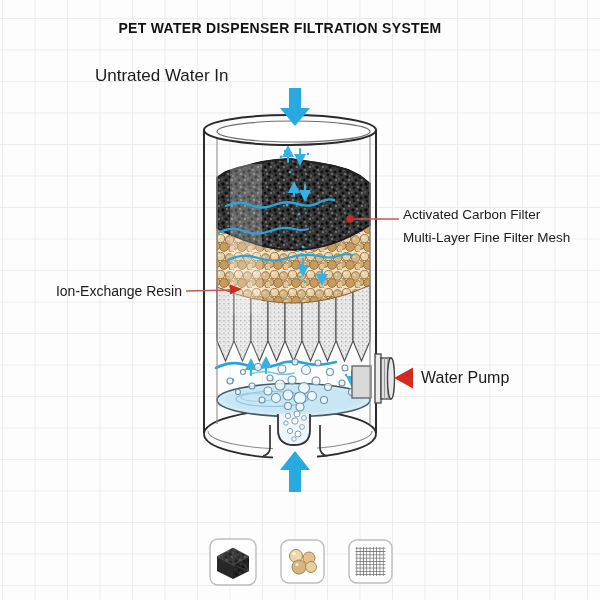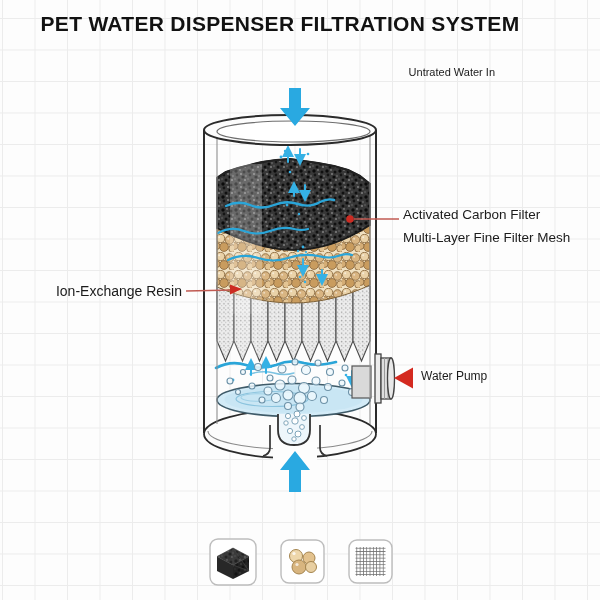--- a/index.html
+++ b/index.html
@@ -8,28 +8,28 @@
     position:relative;width:600px;height:600px;
     background-color:#fdfdfd;
     background-image:
       linear-gradient(to right,#ececec 1px,transparent 1px),
       linear-gradient(to bottom,#ececec 1px,transparent 1px);
     background-size:32.5px 31.5px;
     background-position:2px 18px;
   }
   .diagram-svg{position:absolute;left:0;top:0;}
   .title{
-    position:absolute;top:12px;left:0;width:560px;text-align:center;
-    font-size:21px;font-weight:700;letter-spacing:.3px;color:#121212;margin:0;
+    position:absolute;top:20px;left:0;width:560px;text-align:center;
+    font-size:14px;font-weight:700;letter-spacing:.3px;color:#121212;margin:0;
   }
   .lbl{position:absolute;color:#1b1b1b;white-space:nowrap;}
-  .lbl-water-in{top:66px;left:95px;width:400px;text-align:right;font-size:11px;font-weight:500;}
+  .lbl-water-in{top:66px;left:95px;width:400px;text-align:left;font-size:17px;font-weight:500;}
   .lbl-carbon-mesh{top:204px;left:403px;font-size:13.5px;line-height:22.5px;}
   .lbl-resin{top:283px;left:50px;width:132px;text-align:right;font-size:14px;}
-  .lbl-pump{top:369px;left:421px;font-size:12px;}
+  .lbl-pump{top:369px;left:421px;font-size:16px;}
   .lbl-water-out{top:489px;left:197px;width:200px;text-align:center;font-size:15.5px;font-weight:700;color:#151515;}
 </style>
 </head>
 <body>
 
 <div class="canvas">
 
   <svg class="diagram-svg" width="600" height="600" viewBox="0 0 600 600">
     <defs>
       <pattern id="pCarbon" width="13" height="13" patternUnits="userSpaceOnUse">

